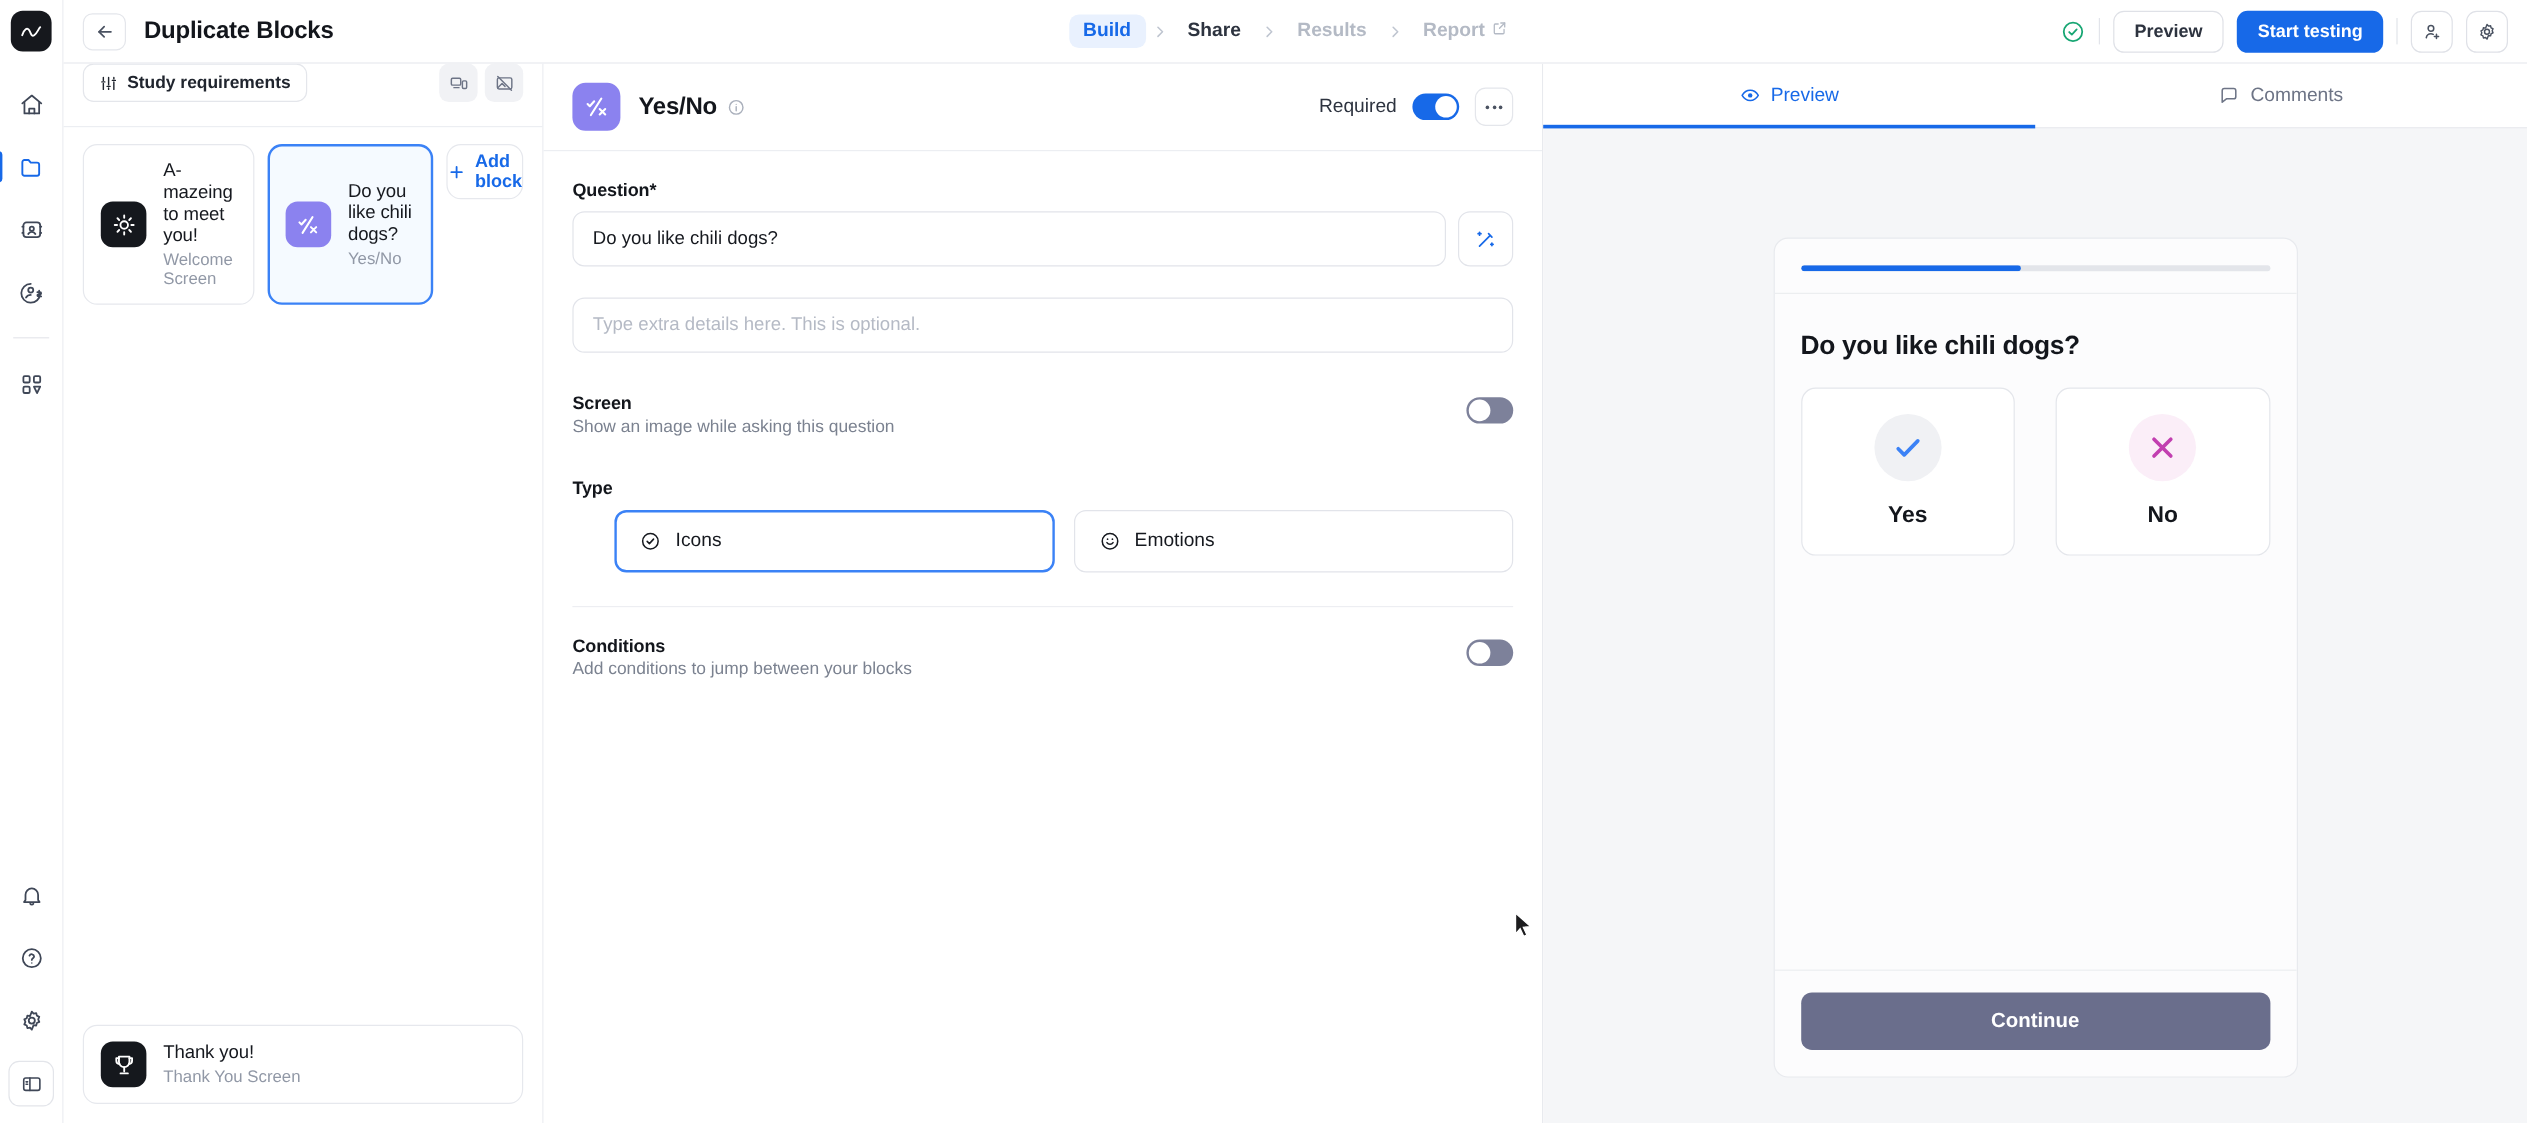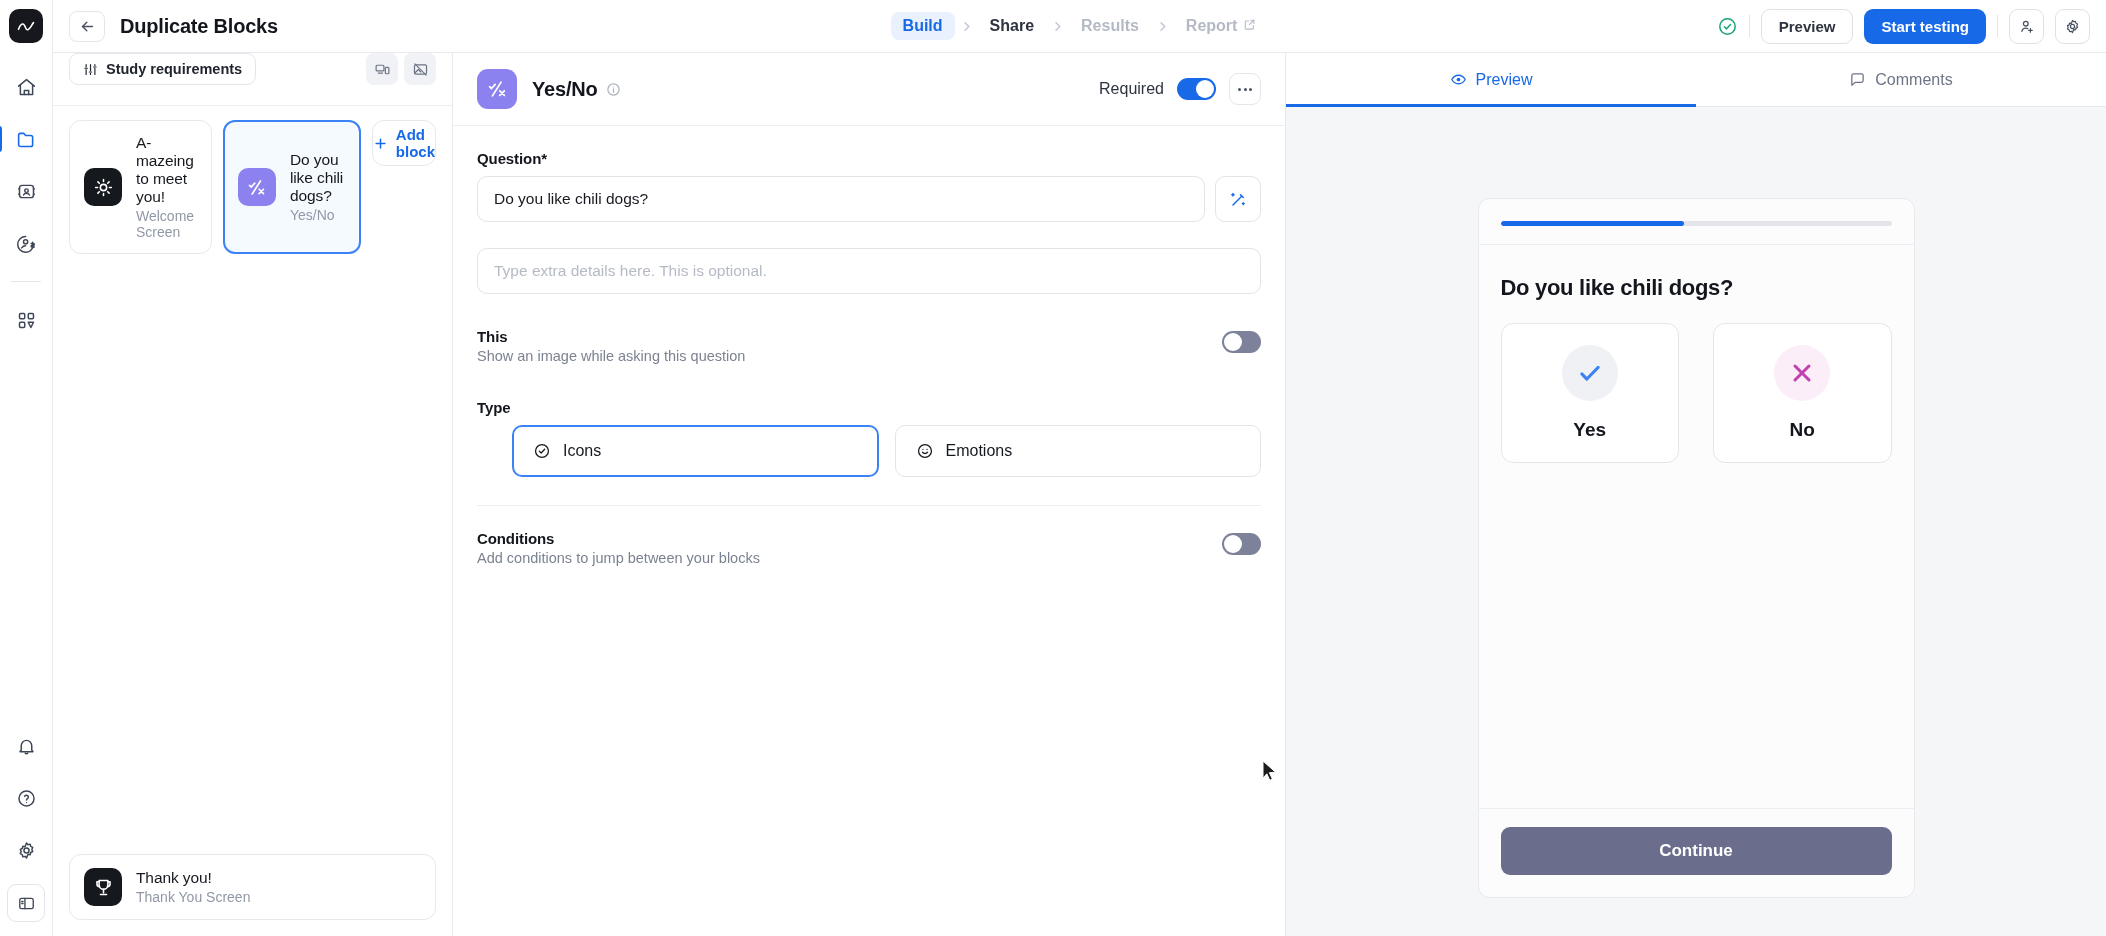--- a/index.html
+++ b/index.html
@@ -477,21 +477,21 @@
           </div>
 
           <div class="sec-gap"></div>
 
           <input class="notes-box" type="text" placeholder="Type extra details here. This is optional." style="">
 
           <div class="sec-gap" style="height:34px;"></div>
 
           <div class="toggle-row">
             <div class="tr-txt">
-              <div class="tr-title">This</div>
+              <div class="tr-title">Screen</div>
               <div class="tr-sub">Show an image while asking this question</div>
             </div>
             <div class="toggle off">
                 <span class="knob"></span>
               </div>
           </div>
 
           <div class="sec-gap" style="height:35px;"></div>
 
           <div class="field-label">Type</div>

